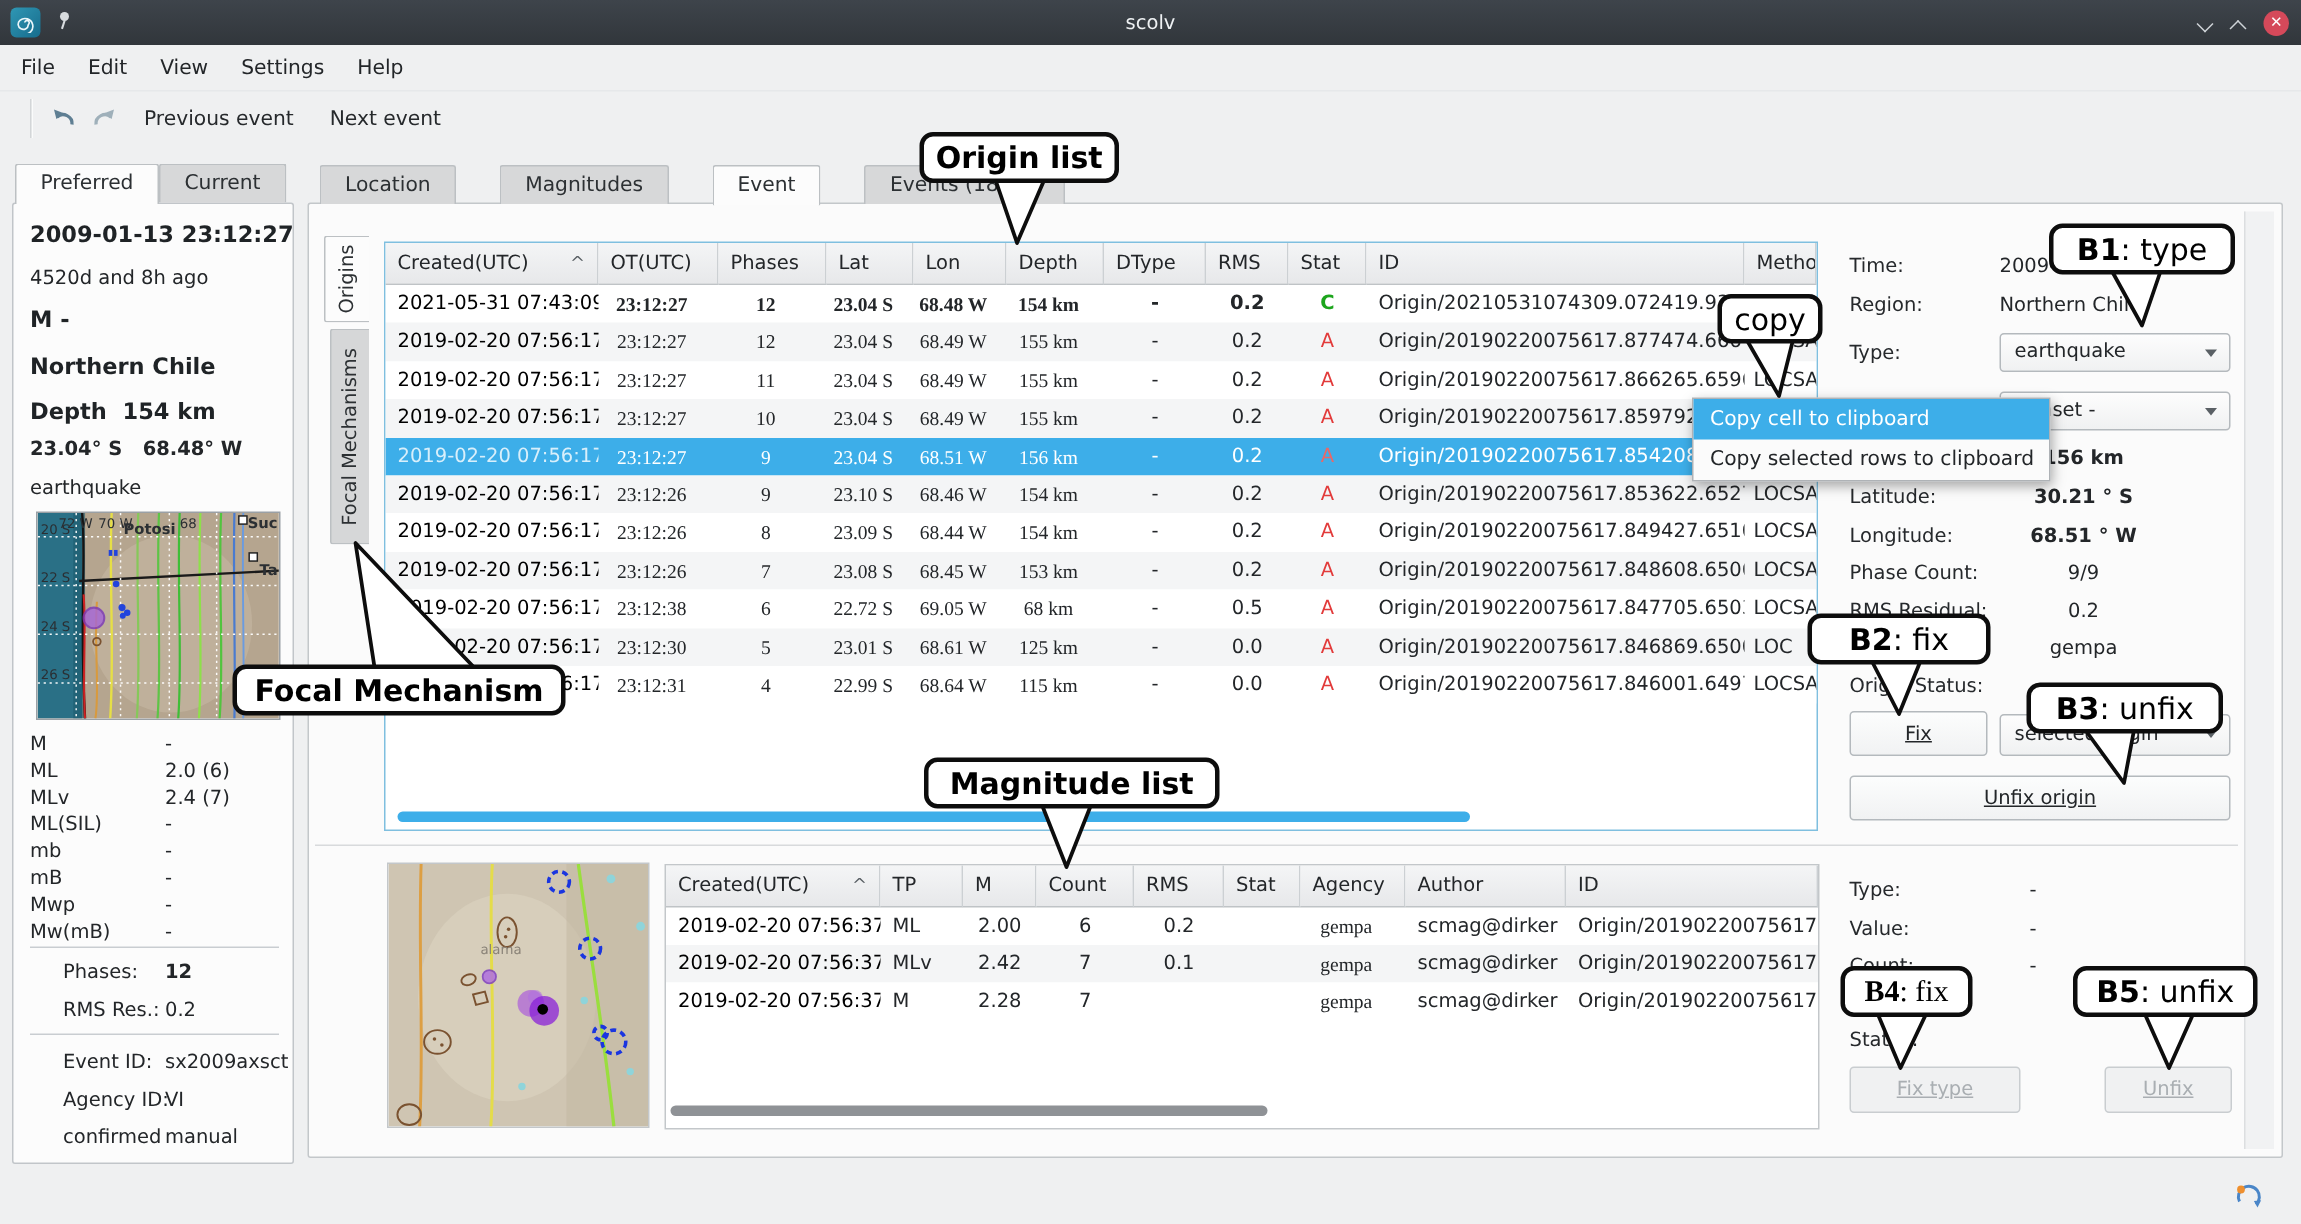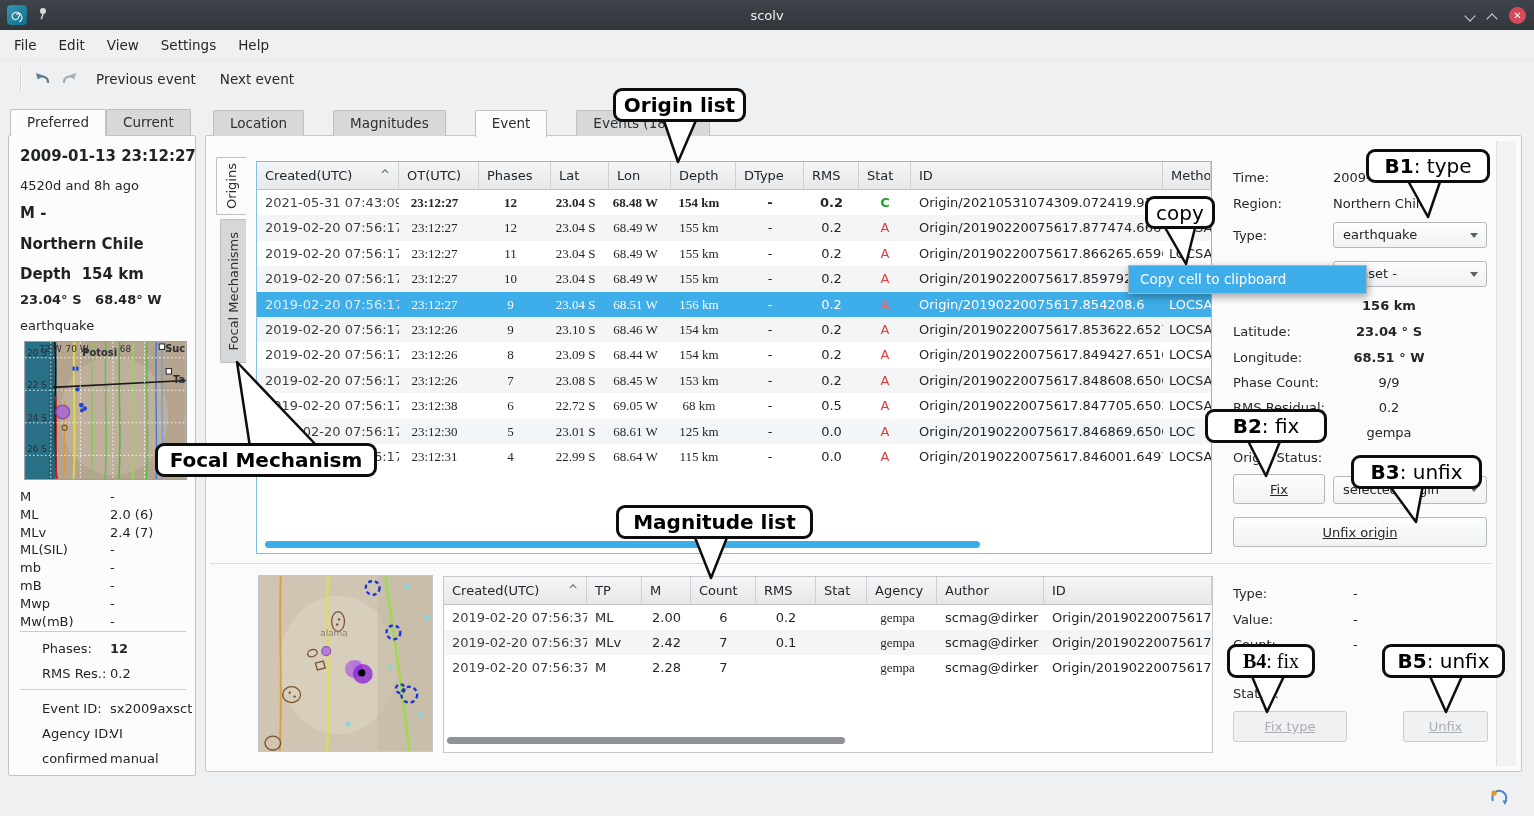--- a/index.html
+++ b/index.html
@@ -54,21 +54,21 @@
   .ot-grid { display:grid; grid-template-columns:142px 80px 72px 58px 62px 65px 68px 55px 52px 252px 1fr; }
   .hc { height:28px; line-height:27px; font-size:13px; background:linear-gradient(#f4f5f6,#e7e8ea); border-right:1px solid #ccd0d3; border-bottom:1px solid #bfc3c6; padding-left:8px; white-space:nowrap; overflow:hidden; display:flex; }
   .sortg { margin-left:auto; margin-right:8px; color:#5a6065; font-size:12px; }
   .orow { height:25.4px; line-height:25.4px; font-size:13px; background:#fff; }
   .orow.alt { background:#f4f5f6; }
   .orow.sel { background:#3daee9; }
   .orow.sel .cell { color:#fff; }
   .orow.sel .cr { color:rgba(255,255,255,.8); }
   .orow.sel .st { color:#e86868 !important; }
   .cell { white-space:nowrap; overflow:hidden; }
-  .cr { color:#404040; padding-left:8px; }
+  .cr { color:#000000; padding-left:8px; }
   .rt { text-align:center; padding-right:9px;font-family:Liberation Serif, serif; }
   .ct { text-align:center; }
   .idc { padding-left:8px; }
   .mtc { padding-left:6px; }
   .b { font-weight:700; }
   .st.sg { color:#1ca51c; font-weight:700; }
   .st.sr { color:#e23b3b; }
   .bluescroll { position:absolute; left:265px; top:541px; width:715px; height:7px; border-radius:3.5px; background:#3daee9; }
 
   
@@ -440,21 +440,21 @@
 
 <div class="oi-l" style="top:170px;">Time:</div>
 <div class="oi-v" style="top:170px;">2009-01-13 23:12:27</div>
 <div class="oi-l" style="top:196px;">Region:</div>
 <div class="oi-v" style="top:196px;">Northern Chile</div>
 <div class="oi-l" style="top:228px;">Type:</div>
 <div class="combo" style="left:1333px; top:222px; width:154px;"><span>earthquake</span><span class="cv"></span></div>
 <div class="combo" style="left:1333px; top:261px; width:154px;"><span>- unset -</span><span class="cv"></span></div>
 <div class="oi-vb" style="top:298px;">156 km</div>
 <div class="oi-l" style="top:324px;">Latitude:</div>
-<div class="oi-vb" style="top:324px;">23.04 ° S</div>
+<div class="oi-vb" style="top:324px;">30.21 ° S</div>
 <div class="oi-l" style="top:350px;">Longitude:</div>
 <div class="oi-vb" style="top:350px;">68.51 ° W</div>
 <div class="oi-l" style="top:375px;">Phase Count:</div>
 <div class="oi-vb" style="top:375px; font-weight:400;">9/9</div>
 <div class="oi-l" style="top:400px;">RMS Residual:</div>
 <div class="oi-vb" style="top:400px; font-weight:400;">0.2</div>
 <div class="oi-vb" style="top:425px; font-weight:400;">gempa</div>
 <div class="oi-l" style="top:450px;">Origin Status:</div>
 <div class="btn" style="left:1233px; top:474px; width:92px; height:30px;">Fix</div>
 <div class="combo" style="left:1333px; top:476px; width:154px; height:28px; line-height:26px;"><span>selected origin</span><span class="cv"></span></div>
@@ -573,20 +573,21 @@
 <div class="oi-l" style="top:612px;">Value:</div>
 <div class="oi-v" style="left:1353px; top:612px;">-</div>
 <div class="oi-l" style="top:637px;">Count:</div>
 <div class="oi-v" style="left:1353px; top:637px;">-</div>
 <div class="oi-l" style="top:686px;">Status:</div>
 <div class="btn dis" style="left:1233px; top:711px; width:114px; height:31px;">Fix type</div>
 <div class="btn dis" style="left:1403px; top:711px; width:85px; height:31px;">Unfix</div>
 
 <div class="ctxmenu" id="ctxmenu">
     <div class="cmi hl">Copy cell to clipboard</div>
+    <div class="cmi">Copy selected rows to clipboard</div>
   </div>
 
 <svg class="pointer-svg" width="1534" height="816" viewBox="0 0 1534 816">
   <g fill="#fff" stroke="#0d0d0d" stroke-width="2.5" stroke-linejoin="round">
     <polygon points="663,118 697,118 678,162"></polygon>
     <polygon points="1163,224 1196,224 1186,264"></polygon>
     <polygon points="1407,179 1441,179 1428,217"></polygon>
     <polygon points="237,362 250,447 318,447"></polygon>
     <polygon points="1247,439 1281,439 1266,476"></polygon>
     <polygon points="1389,485 1423,485 1416,522"></polygon>

